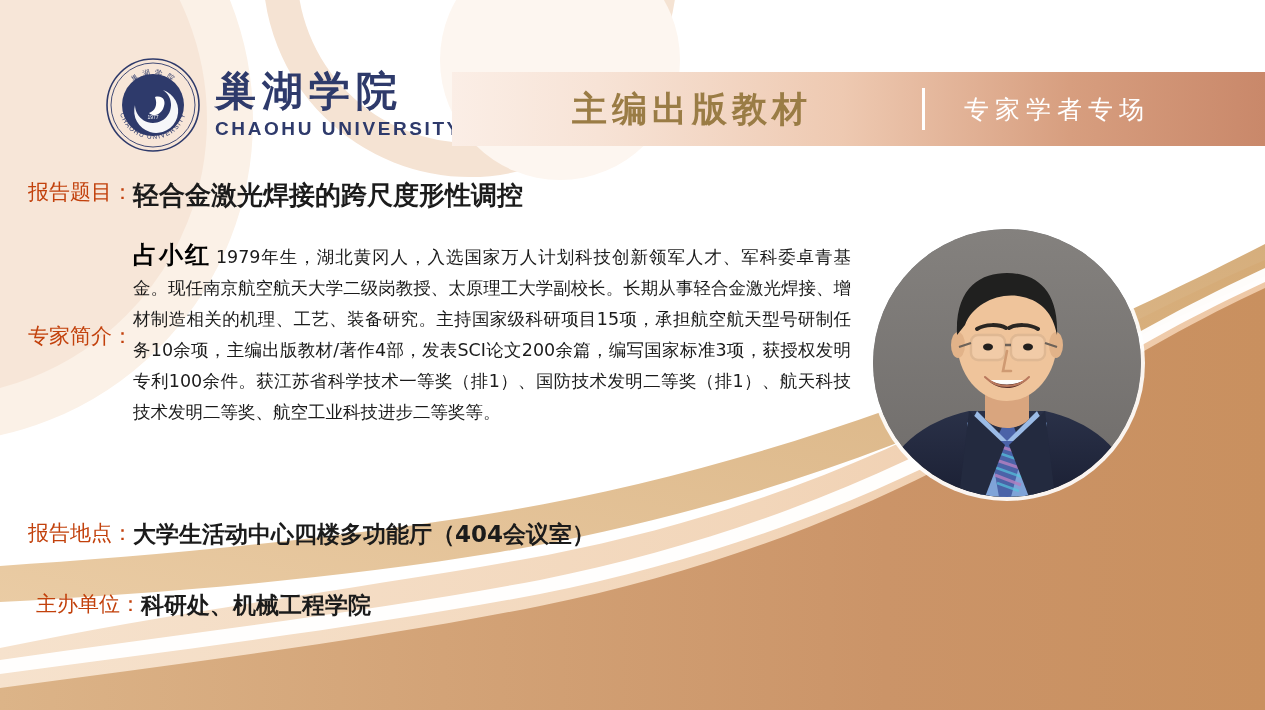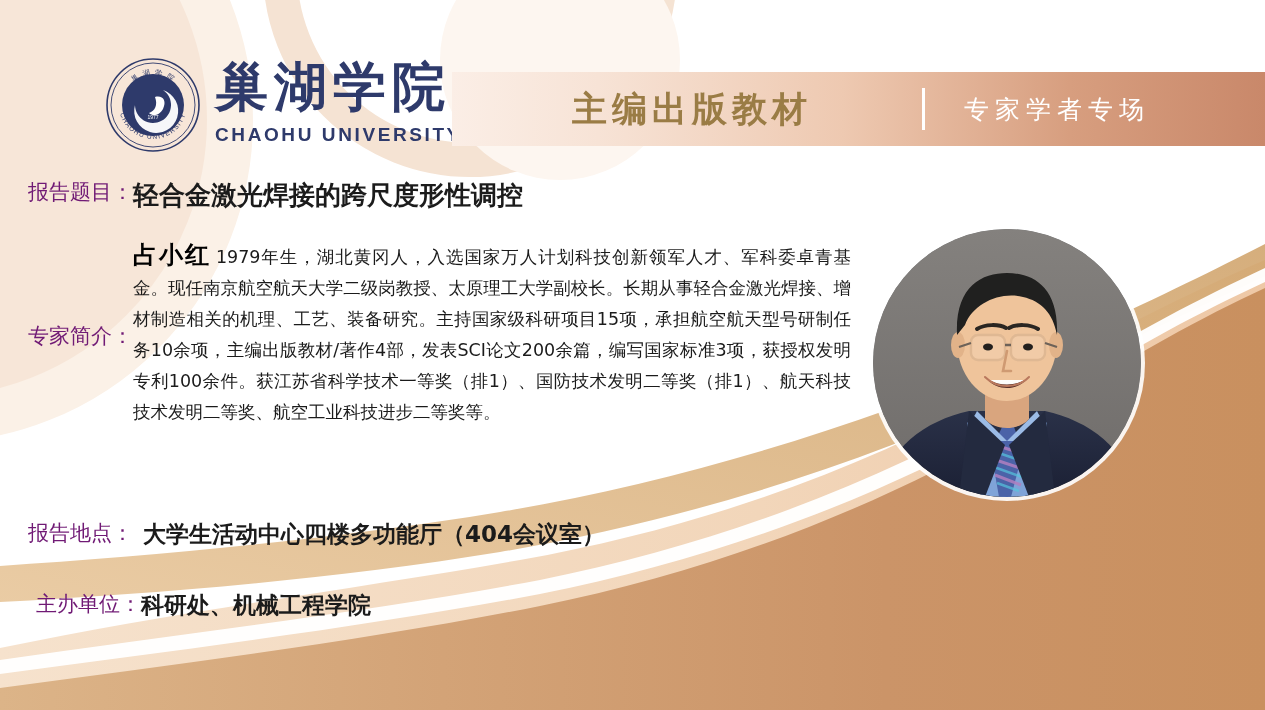--- a/index.html
+++ b/index.html
@@ -57,39 +57,39 @@
     left:105px;top:52px;
     width:360px;height:105px;
     display:flex;align-items:center;gap:14px;
   }
   .seal{
     position:relative;
     width:96px;height:96px;flex:0 0 96px;
   }
   .logo-text{display:flex;flex-direction:column;line-height:1;}
   .logo-cn{
-    font-size:53px;
+    font-size:41px;
     font-weight:bold;
     letter-spacing:6px;
     color:#2e3a6b;
-    font-family:Liberation Mono, monospace;
+    font-family:Liberation Sans, sans-serif;
   }
   .logo-en{
     margin-top:7px;
     font-size:19px;
     font-weight:bold;
     letter-spacing:2.6px;
     color:#2e3a6b;
     font-family:"Liberation Sans",sans-serif;
   }
 
   
   .row{position:absolute;display:flex;align-items:flex-start;}
   .lbl{
-    color:#701a75;
+    color:#c2410c;
     font-size:21px;
     white-space:nowrap;
     flex:0 0 auto;
     font-family:Liberation Serif, serif;
   }
   .val{
     color:#1b1b1b;
     font-size:23px;
     font-weight:bold;
     white-space:nowrap;
@@ -112,21 +112,21 @@
   }
   .bio-name{
     font-size:24px;
     font-weight:bold;
     color:#000;
     letter-spacing:1px;
     margin-right:5px;
   }
 
   #row-time{left:28px;top:462px;}
-  #row-place{left:28px;top:519px;gap:10px;}
+  #row-place{left:28px;top:519px;}
   #row-host{left:36px;top:574px;margin-top:16px;}
 
   
   .portrait{
     position:absolute;
     left:873px;top:229px;
     width:268px;height:268px;
     border-radius:50%;
     overflow:hidden;
     background:#7b7b7b;

